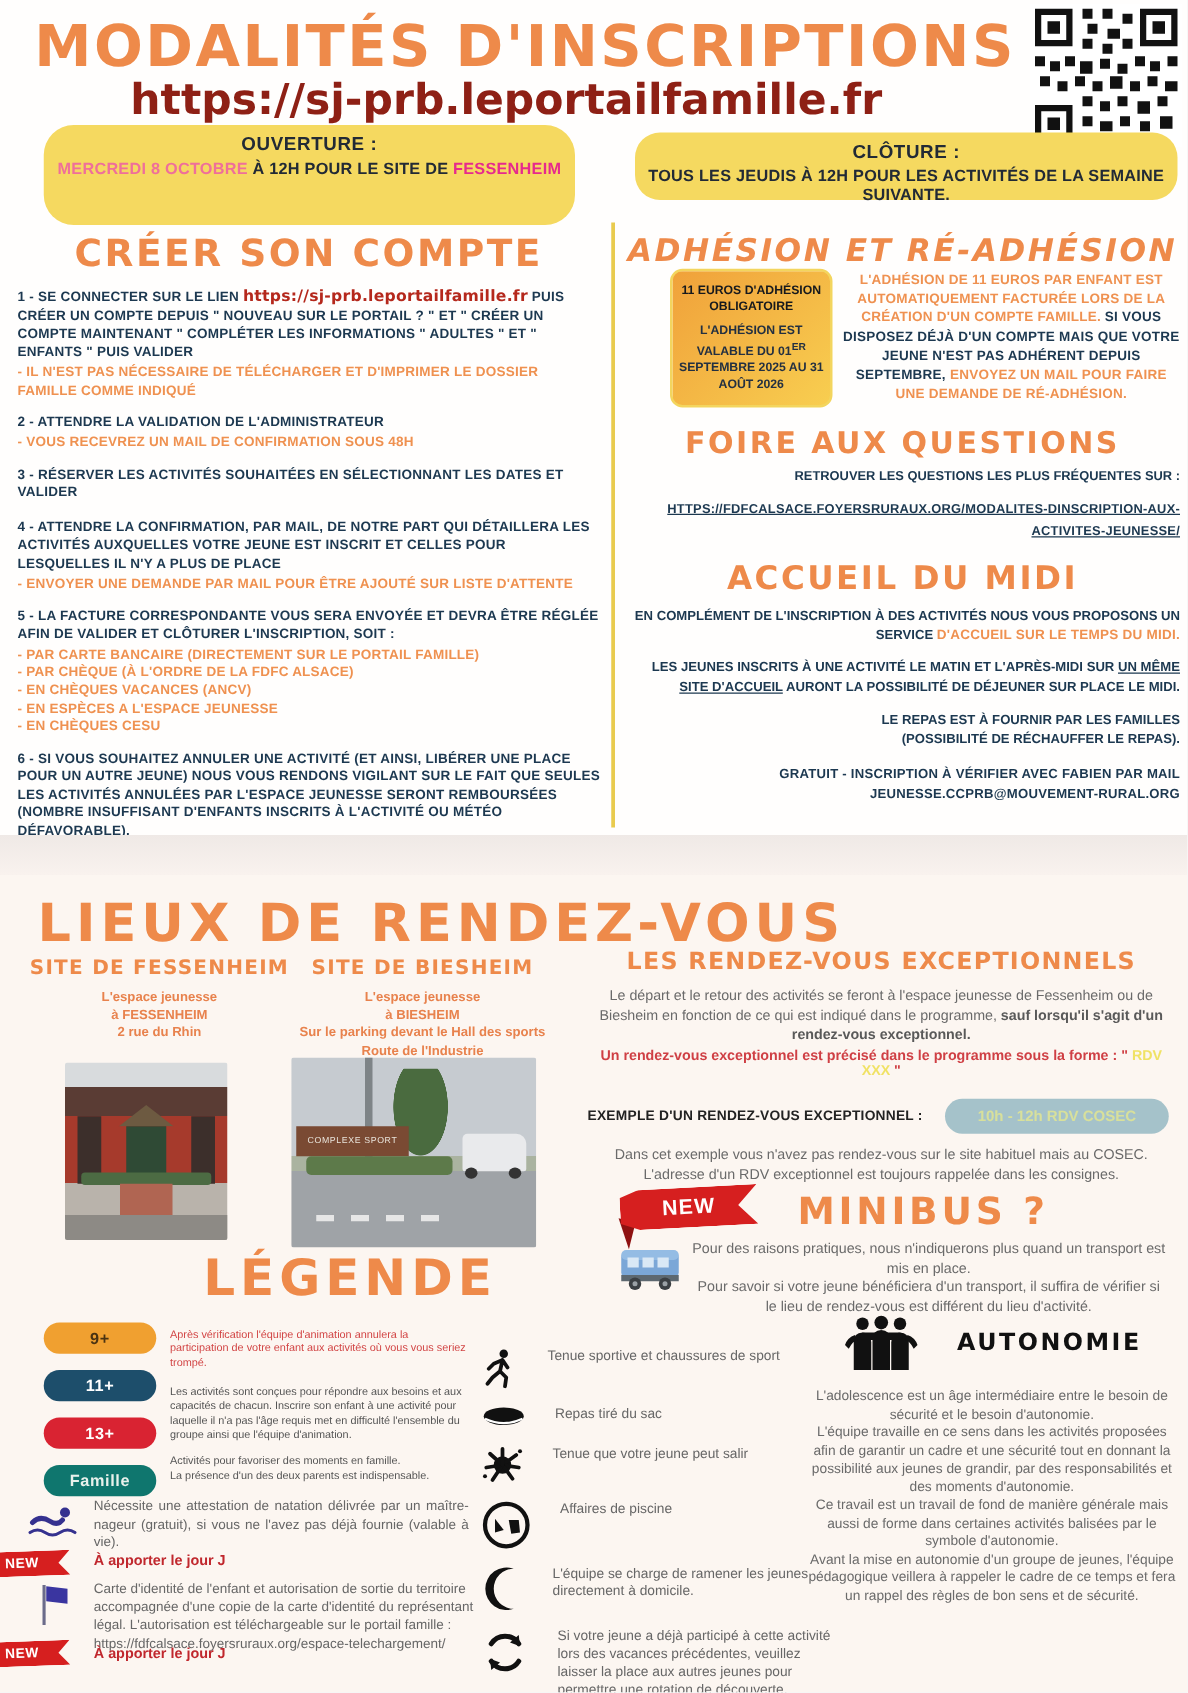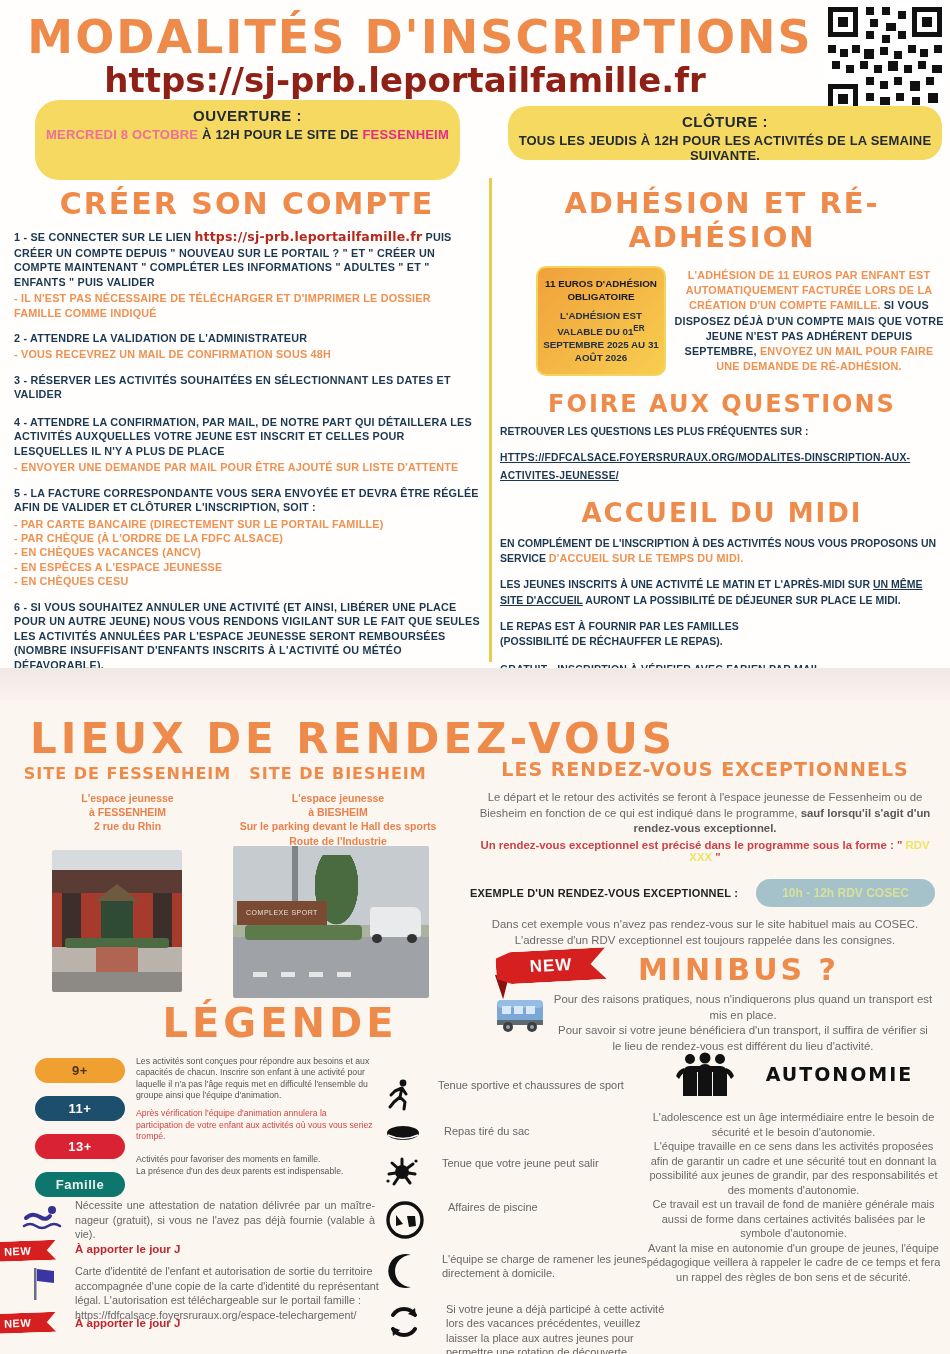--- a/index.html
+++ b/index.html
@@ -27,36 +27,36 @@
   .t-pink { color:#ef6f9a; }
   .t-magenta { color:#e62a8d; }
 
   .col-left  { position:absolute; left:14px;  top:186px; width:466px; }
   .col-right { position:absolute; left:500px; top:186px; width:444px; }
   .vdivider  { position:absolute; left:489px; top:178px; width:3px; height:484px; background:#e9cb4e; }
 
   .h-sec { font-family:"DejaVu Sans","Liberation Sans",sans-serif; font-weight:bold; color:#ee8a4a;
     text-align:center; letter-spacing:2px; }
   .h-create { font-size:30px; margin-bottom:8px; }
-  .h-adhesion { font-size:29px; margin-bottom:12px; }
+  .h-adhesion { font-size:25px; margin-bottom:0;font-style:italic; }
   .h-faq { font-size:24px; margin:14px 0 8px; }
   .h-midi { font-size:26px; margin:12px 0 8px; }
 
   .step { font-size:10.8px; font-weight:bold; color:#1c3850; line-height:1.34; letter-spacing:.2px; margin-bottom:2px; }
   .substep { font-size:10.8px; font-weight:bold; color:#ef9150; line-height:1.34; letter-spacing:.2px; }
   .step-gap { height:11px; }
   .inline-link { font-family:"DejaVu Sans","Liberation Sans",sans-serif; color:#b5281c; font-size:12.5px; text-decoration:none; }
 
   .adh-row { display:flex; gap:8px;padding-left:36px; }
   .adh-box { flex:0 0 130px; background:linear-gradient(135deg,#f0a13a,#f8ce50); border:2px solid #f3d55e;
     border-radius:10px; padding:9px 5px; text-align:center; font-size:9.8px; font-weight:bold; line-height:1.35; }
   .adh-box-l1 { color:#16191d; }
   .adh-box-l2 { color:#233041; margin-top:6px; }
   .adh-text { flex:1; text-align:center; font-size:10.5px; font-weight:bold; line-height:1.45; padding-top:2px; }
-  .center-txt { text-align:left; }
+  .center-txt { text-align:right; }
   .faq-intro { font-size:10.3px; font-weight:bold; color:#1c3850; margin-bottom:12px; }
   .faq-url { font-size:10.3px; font-weight:bold; color:#1c3850; text-decoration:underline; line-height:1.8; letter-spacing:.2px; }
   .midi-p { font-size:10.5px; font-weight:bold; color:#1c3850; line-height:1.5; margin-bottom:10px; }
   .u { text-decoration:underline; }
 
   
   .page-gap { position:absolute; left:0; top:668px; width:950px; height:32px;
     background:linear-gradient(#efe9e6,#f9f2ee); }
 
   
@@ -339,22 +339,22 @@
 
     <div class="legende-title">LÉGENDE</div>
 
     <div class="badges">
       <div class="badge" style="background: rgb(240, 160, 48); color: rgb(74, 51, 18);">9+</div>
       <div class="badge" style="background: rgb(29, 78, 107); color: rgb(255, 255, 255);">11+</div>
       <div class="badge" style="background: rgb(217, 35, 50); color: rgb(255, 255, 255);">13+</div>
       <div class="badge" style="background: #0f766e; color: rgb(233, 241, 236);">Famille</div>
     </div>
     <div class="badge-descs">
+      <div class="bdesc bdesc-red">Après vérification l'équipe d'animation annulera la participation de votre enfant aux activités où vous vous seriez trompé.</div>
       <div class="bdesc bdesc-gray">Les activités sont conçues pour répondre aux besoins et aux capacités de chacun. Inscrire son enfant à une activité pour laquelle il n'a pas l'âge requis met en difficulté l'ensemble du groupe ainsi que l'équipe d'animation.</div>
-      <div class="bdesc bdesc-red">Après vérification l'équipe d'animation annulera la participation de votre enfant aux activités où vous vous seriez trompé.</div>
       <div class="bdesc bdesc-fam"><span>Activités pour favoriser des moments en famille.</span><br><span>La présence d'un des deux parents est indispensable.</span></div>
     </div>
 
     <svg class="nat-icon" width="42" height="30" viewBox="0 0 42 30">
       <circle cx="30" cy="8" r="4" fill="#35318f"></circle>
       <path d="M4 16 Q10 10 18 15 Q24 19 28 14" fill="none" stroke="#35318f" stroke-width="4" stroke-linecap="round"></path>
       <path d="M2 24 Q8 20 14 24 T26 24 T38 24" fill="none" stroke="#35318f" stroke-width="2.5" stroke-linecap="round"></path>
     </svg>
     <div class="note-row nat-row">
       <span>Nécessite une attestation de natation délivrée par un maître-nageur (gratuit), si vous ne l'avez pas déjà fournie (valable à vie).</span><br>

